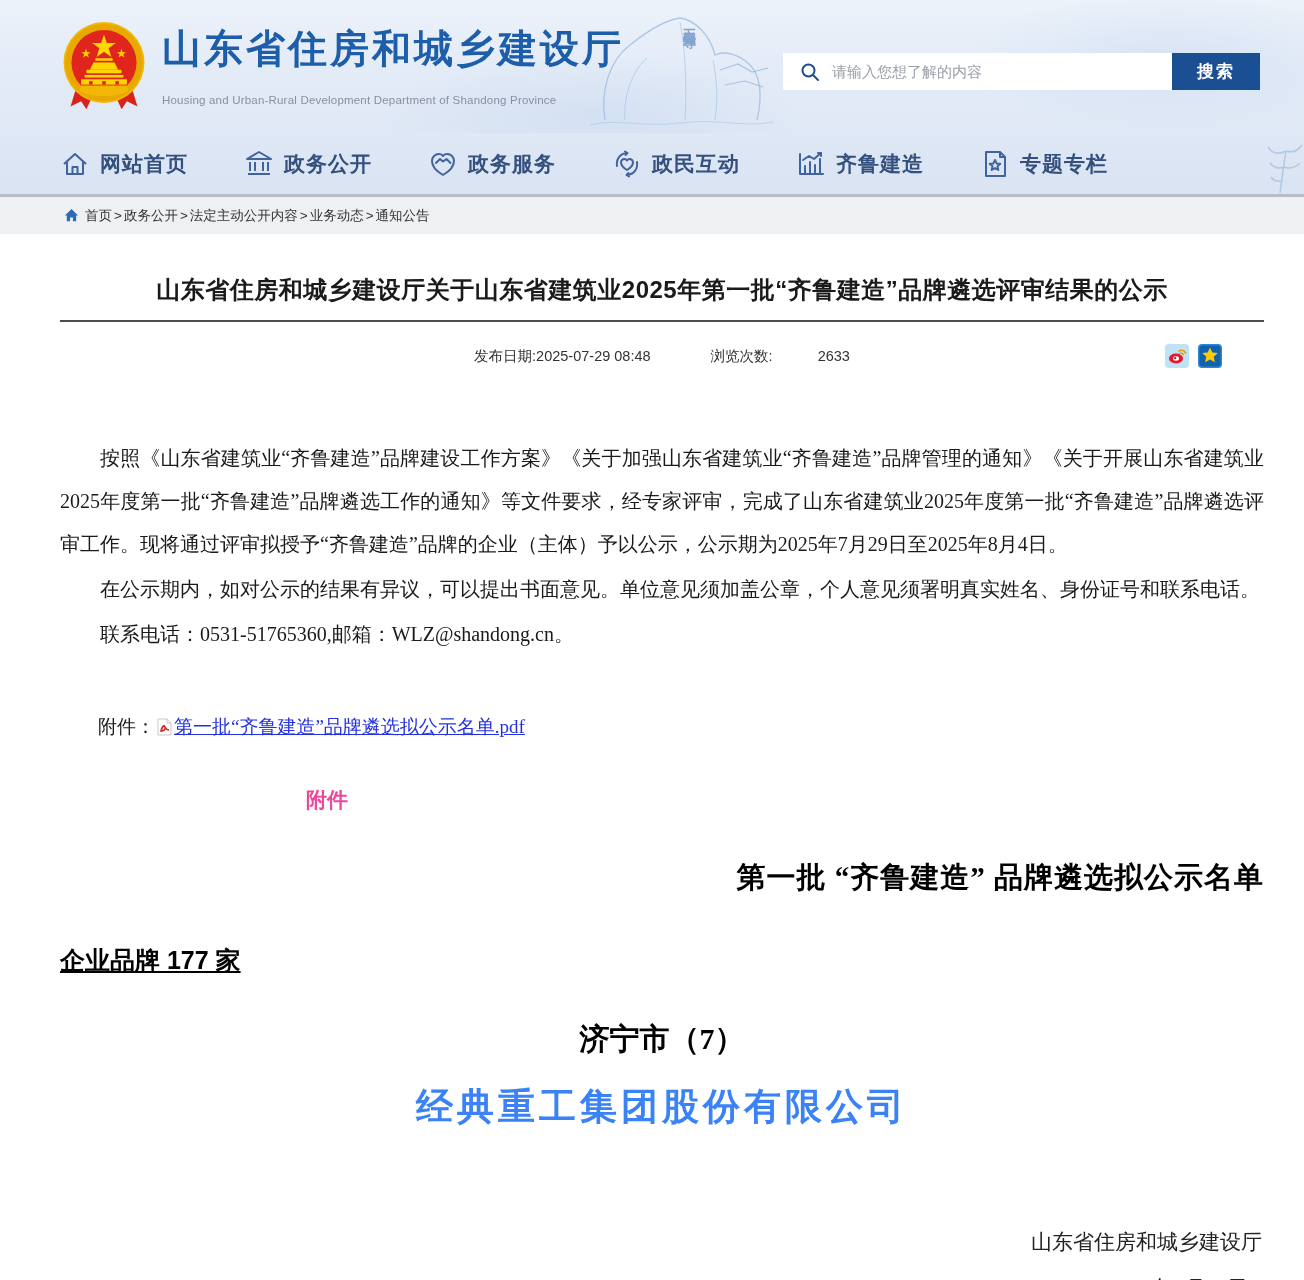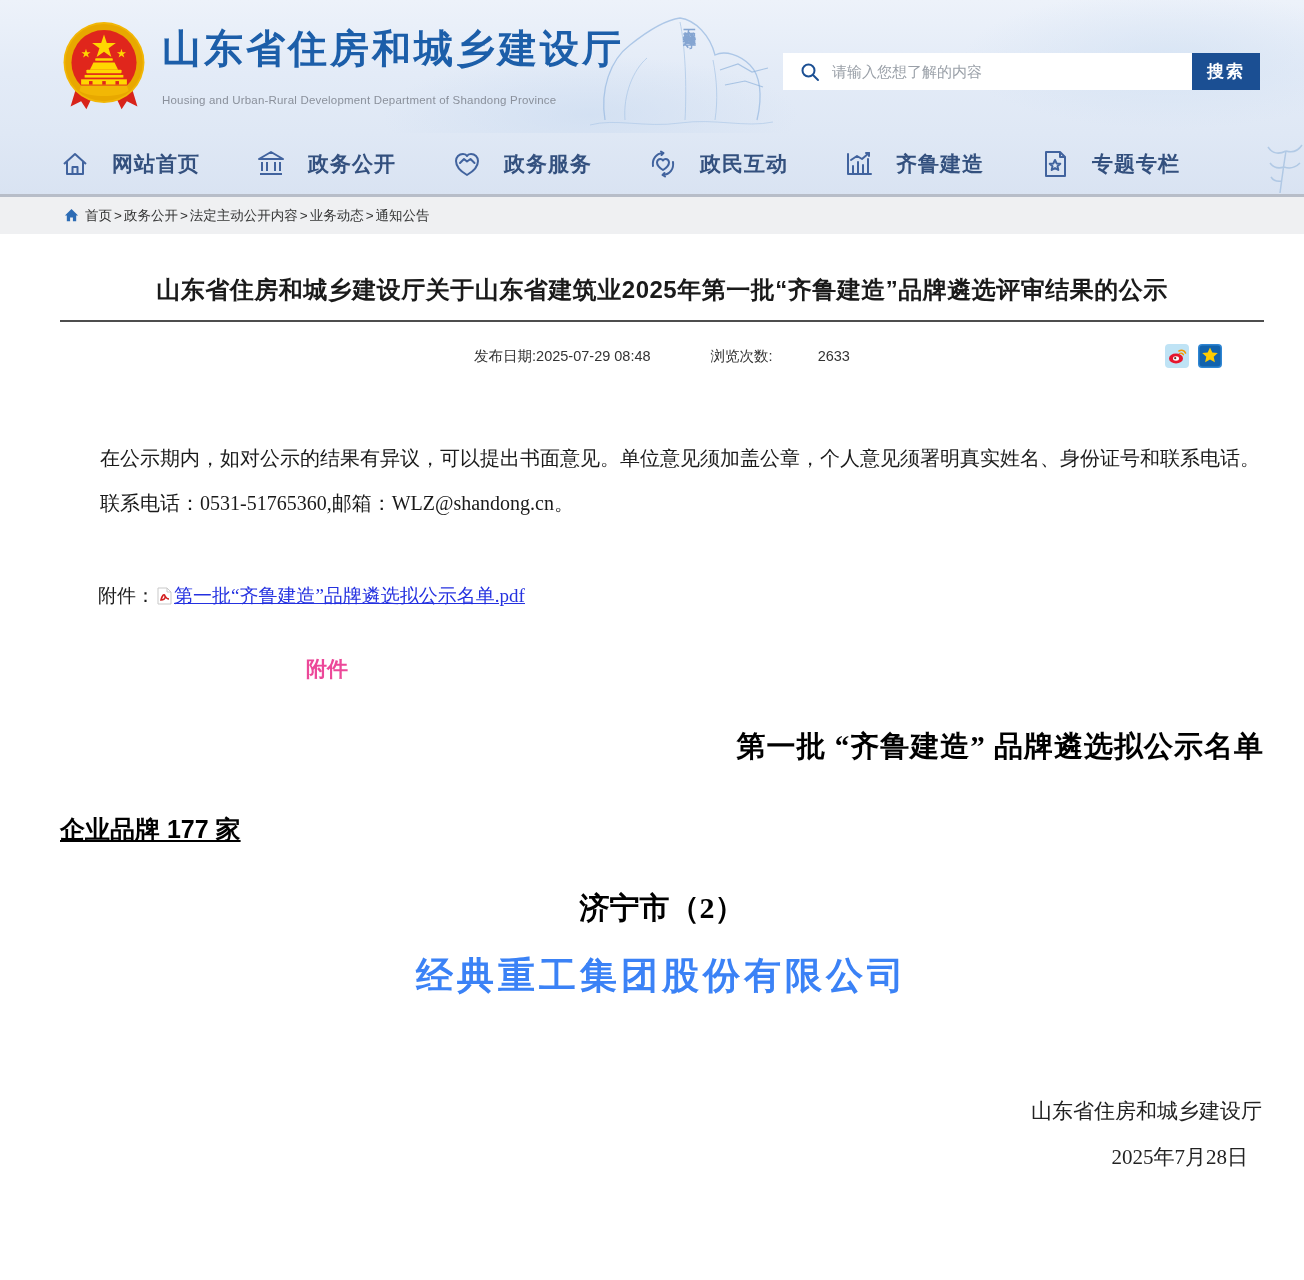--- a/index.html
+++ b/index.html
@@ -47,38 +47,38 @@
     flex:1; display:flex; align-items:center; background:#ffffff;
     border:1px solid #ffffff;
   }
   .search-box svg { margin:0 10px 0 16px; }
   .search-input {
     flex:1; border:none; outline:none; font-size:15px; color:#333;
     font-family:"Liberation Sans","DejaVu Sans",sans-serif; background:transparent;
   }
   .search-input::placeholder { color:#9aa0a8; }
   .search-btn {
-    width:68px; height:37px; background:#1b4f93; color:#fff;
+    width:88px; height:37px; background:#1b4f93; color:#fff;
     font-size:17px; font-weight:bold; border:none; cursor:pointer;
     letter-spacing:2px;
     text-align:center;
   }
 
   
   .nav {
     position:relative;
     height:64px;
     background:linear-gradient(180deg,#dfe8f5 0%,#d9e3f2 100%);
     display:flex; align-items:center;
     padding-left:60px;
     border-bottom:3px solid #b7bdc8;
     overflow:hidden;
   }
   .nav-item {
-    display:flex; align-items:center; gap:22px;
+    display:flex; align-items:center; gap:10px;
     margin-right:56px; cursor:pointer; position:relative; z-index:2;
   }
   .nav-item .nav-label {
     font-size:21px; font-weight:bold; color:#33507e; letter-spacing:1px;
   }
   .nav-icon { width:30px; height:30px; display:block; }
   .nav-deco-tree { position:absolute; right:0; top:0; pointer-events:none; opacity:.8; }
 
   
   .breadcrumb-bar {
@@ -303,39 +303,40 @@
       </svg>
       <svg width="24" height="24" viewBox="0 0 24 24">
         <rect x="0" y="0" width="24" height="24" rx="4" fill="#2f86d3"></rect>
         <rect x="1.5" y="1.5" width="21" height="21" rx="3" fill="#1162ad"></rect>
         <path d="M12 3.5 l2.3 5 l5.5 .6 l-4.1 3.7 l1.2 5.4 l-4.9 -2.8 l-4.9 2.8 l1.2 -5.4 L4.2 9.1 l5.5 -.6 Z" fill="#fecb00"></path>
       </svg>
     </span>
   </div>
 
   <div class="article-body">
+    <p>按照《山东省建筑业“齐鲁建造”品牌建设工作方案》《关于加强山东省建筑业“齐鲁建造”品牌管理的通知》《关于开展山东省建筑业2025年度第一批“齐鲁建造”品牌遴选工作的通知》等文件要求，经专家评审，完成了山东省建筑业2025年度第一批“齐鲁建造”品牌遴选评审工作。现将通过评审拟授予“齐鲁建造”品牌的企业（主体）予以公示，公示期为2025年7月29日至2025年8月4日。</p>
     <p>在公示期内，如对公示的结果有异议，可以提出书面意见。单位意见须加盖公章，个人意见须署明真实姓名、身份证号和联系电话。</p>
     <p>联系电话：0531-51765360,邮箱：WLZ@shandong.cn。</p>
   </div>
 
   <div class="attachment-row">
     <span>附件：</span>
     <span class="pdf-glyph">
       <svg width="15" height="18" viewBox="0 0 15 18">
         <path d="M1 1 H10 L14 5 V17 H1 Z" fill="#fff" stroke="#c9c9c9" stroke-width="1"></path>
         <path d="M10 1 V5 H14" fill="none" stroke="#c9c9c9" stroke-width="1"></path>
         <path d="M4 13 C5 9 7 6 8 9 C9 12 6 13 4 13 Z M8 9 C9 11 10 12 12 12" fill="none" stroke="#d21e1e" stroke-width="1.6"></path>
       </svg>
     </span>
     <span class="attachment-link">第一批“齐鲁建造”品牌遴选拟公示名单.pdf</span>
   </div>
 
   <div class="doc-preview">
     <div class="doc-appendix">附件</div>
     <div class="doc-title">第一批 “齐鲁建造” 品牌遴选拟公示名单</div>
     <div class="doc-subtitle">企业品牌 177 家</div>
-    <div class="doc-city">济宁市（2）</div>
+    <div class="doc-city">济宁市（7）</div>
     <div class="doc-company">经典重工集团股份有限公司</div>
     <div class="doc-signature">山东省住房和城乡建设厅</div>
     <div class="doc-date">2025年7月28日</div>
   </div>
 
 </div>
 
 </body></html>

